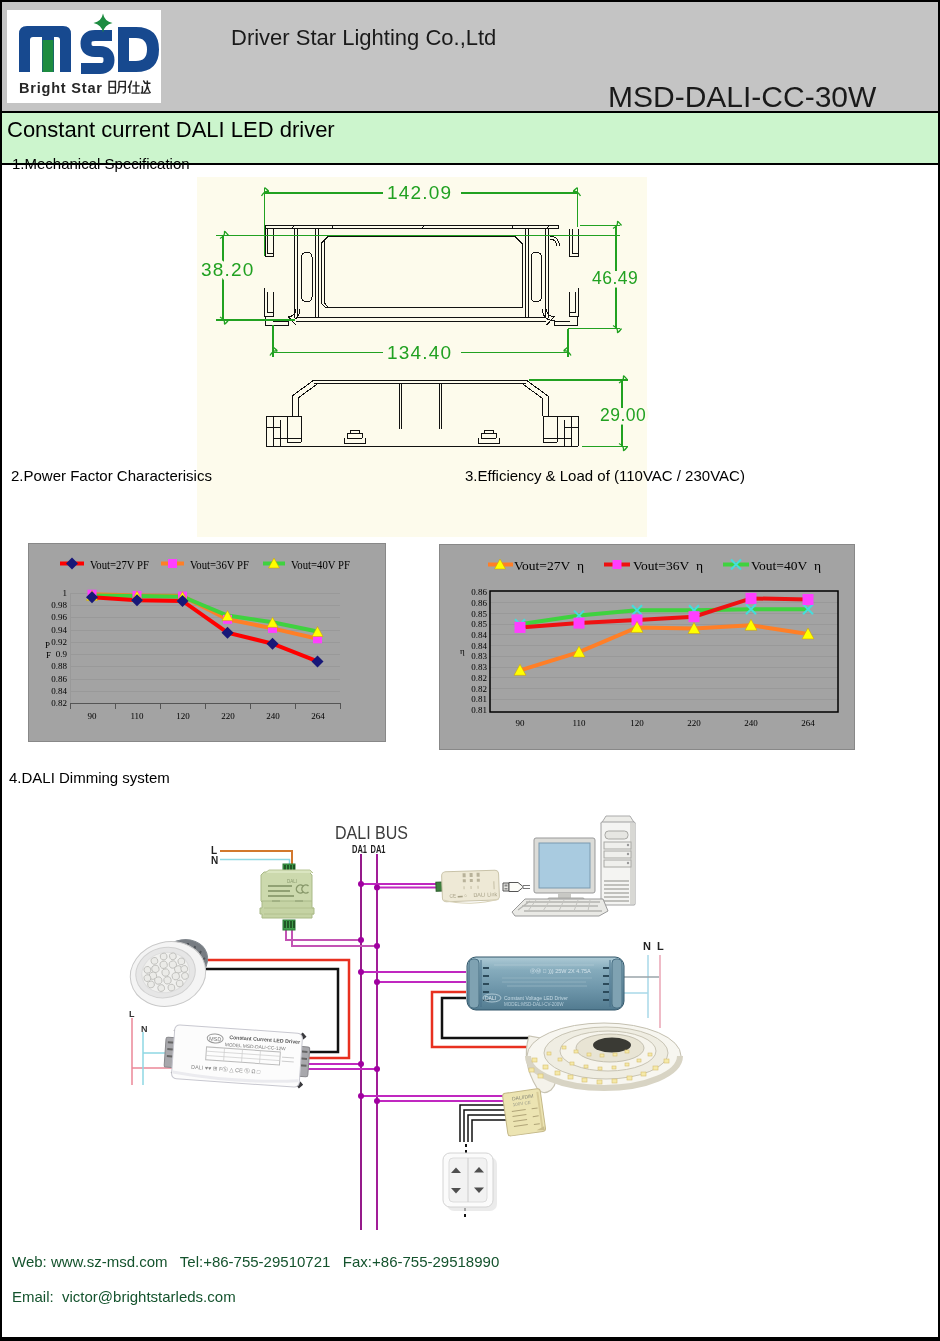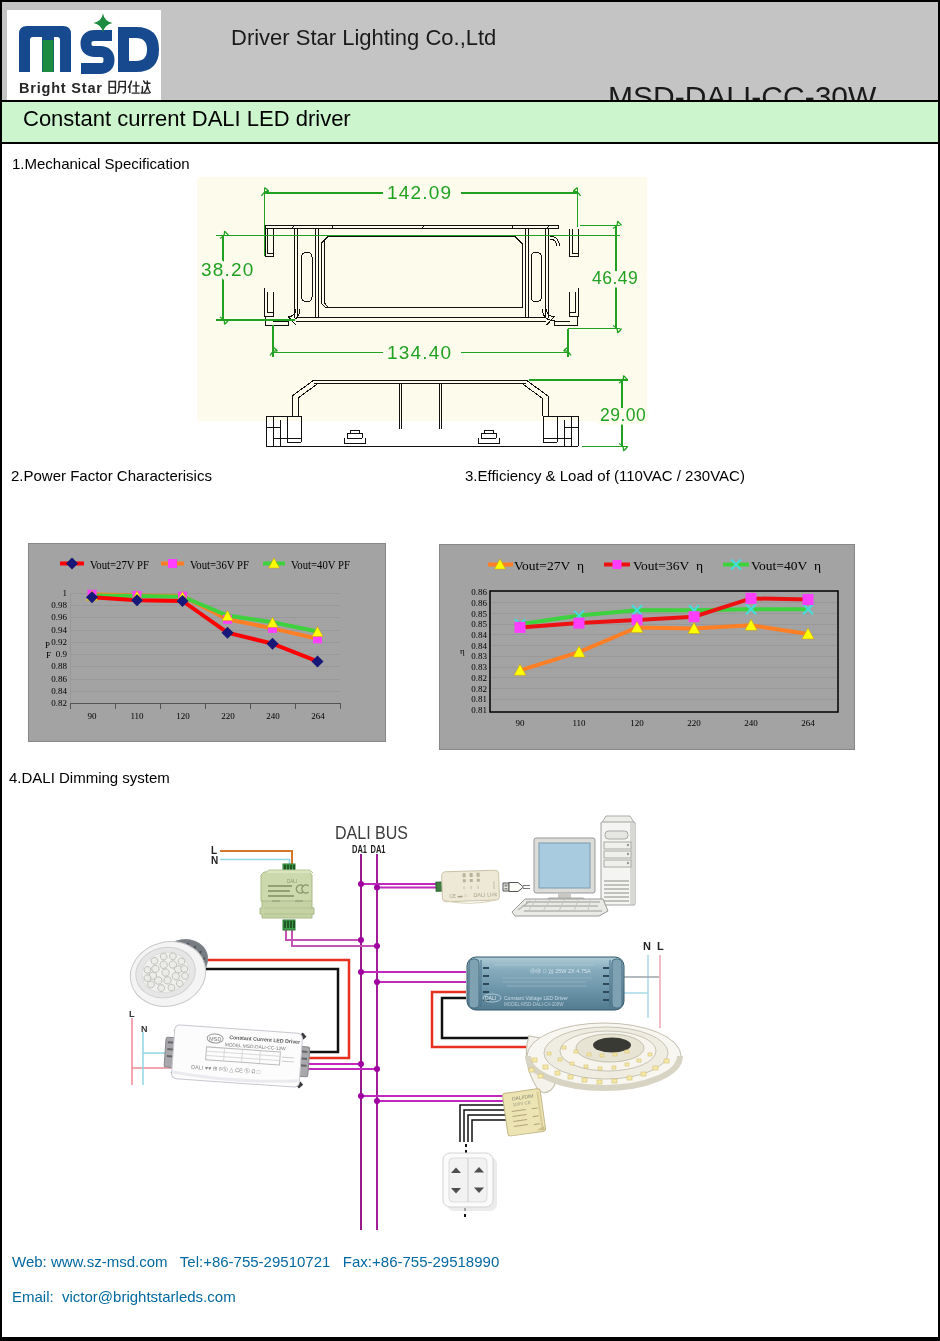--- a/index.html
+++ b/index.html
@@ -3,27 +3,27 @@
 <meta charset="utf-8">
 <style>
   html,body{margin:0;padding:0;background:#fff;}
   .page{position:relative;width:940px;height:1341px;background:#fff;
         font-family:"Liberation Sans",sans-serif;overflow:hidden;
         box-sizing:border-box;border:2px solid #000;border-bottom-width:4px;}
   .hdr{position:absolute;left:0;top:0;width:936px;height:109px;background:#c4c4c4;}
   .logo{position:absolute;left:5px;top:8px;width:146px;height:93px;background:#fff;padding-left:8px;}
   .t1{position:absolute;left:229px;top:23px;font-size:22px;color:#1a1a1a;}
   .t2{position:absolute;left:606px;top:78px;font-size:30px;color:#1a1a1a;}
-  .banner{position:absolute;left:0;top:98px;width:936px;height:44px;background:#ccf5cd;
+  .banner{position:absolute;left:0;top:109px;width:936px;height:54px;background:#ccf5cd;
           border-top:2px solid #000;border-bottom:2px solid #000;box-sizing:border-box;
-          font-size:22px;color:#000;line-height:33px;padding-left:21px;}
+          font-size:22px;color:#000;line-height:33px;padding-left:5px;}
   .sec{position:absolute;font-size:15px;color:#000;}
-  .mechbg{position:absolute;left:195px;top:175px;width:450px;height:244px;background:#fdfbec;}
+  .mechbg{position:absolute;left:195px;top:175px;width:450px;height:360px;background:#fdfbec;}
   .chartbox{position:absolute;background:#a3a3a3;border:1px solid #888;}
-  .ftr{position:absolute;font-size:15px;color:#0369a1;}
+  .ftr{position:absolute;font-size:15px;color:#14532d;}
 </style>
 </head>
 <body>
 <div class="page">
   <div class="hdr">
     <div class="logo">
       <svg width="146" height="93" viewBox="0 0 146 93">
 
         <g fill="#17498f">
           <path d="M4,62 V24 q0,-8 8,-8 H48 q8,0 8,8 V62 H45 V30 q0,-3 -3,-3 H39 V62 H27 V27 H18 q-3,0 -3,3 V62 Z"></path>

